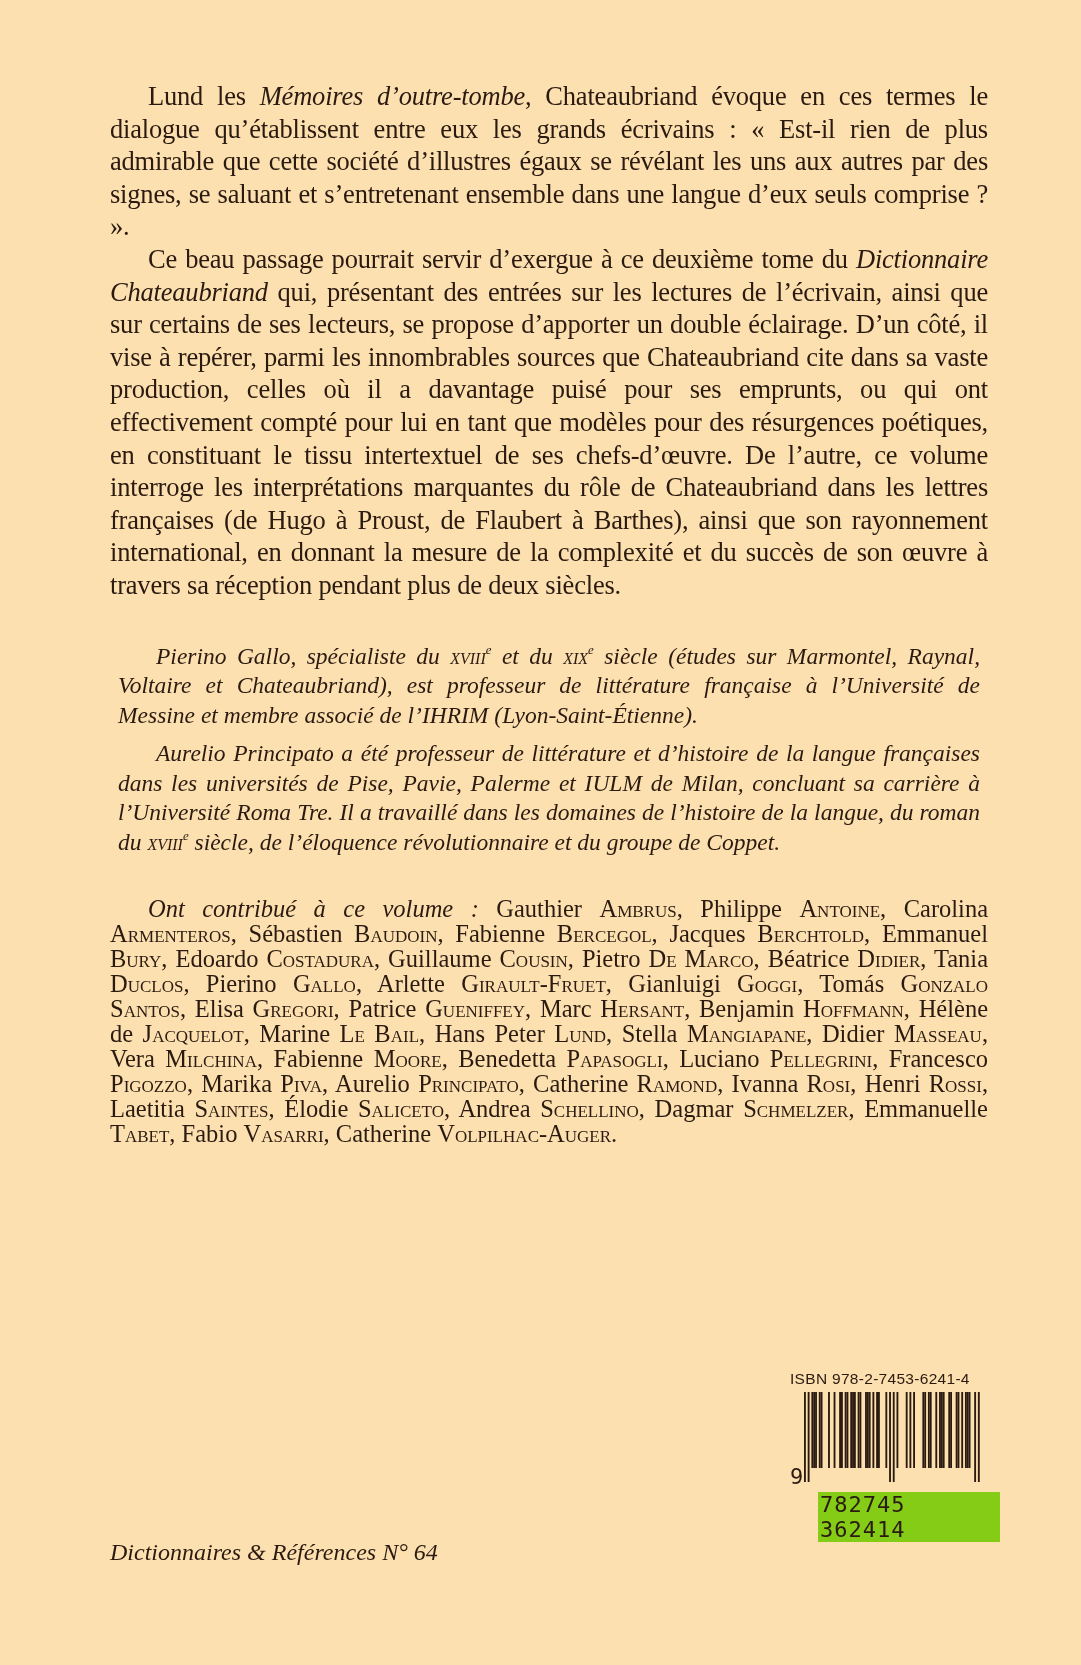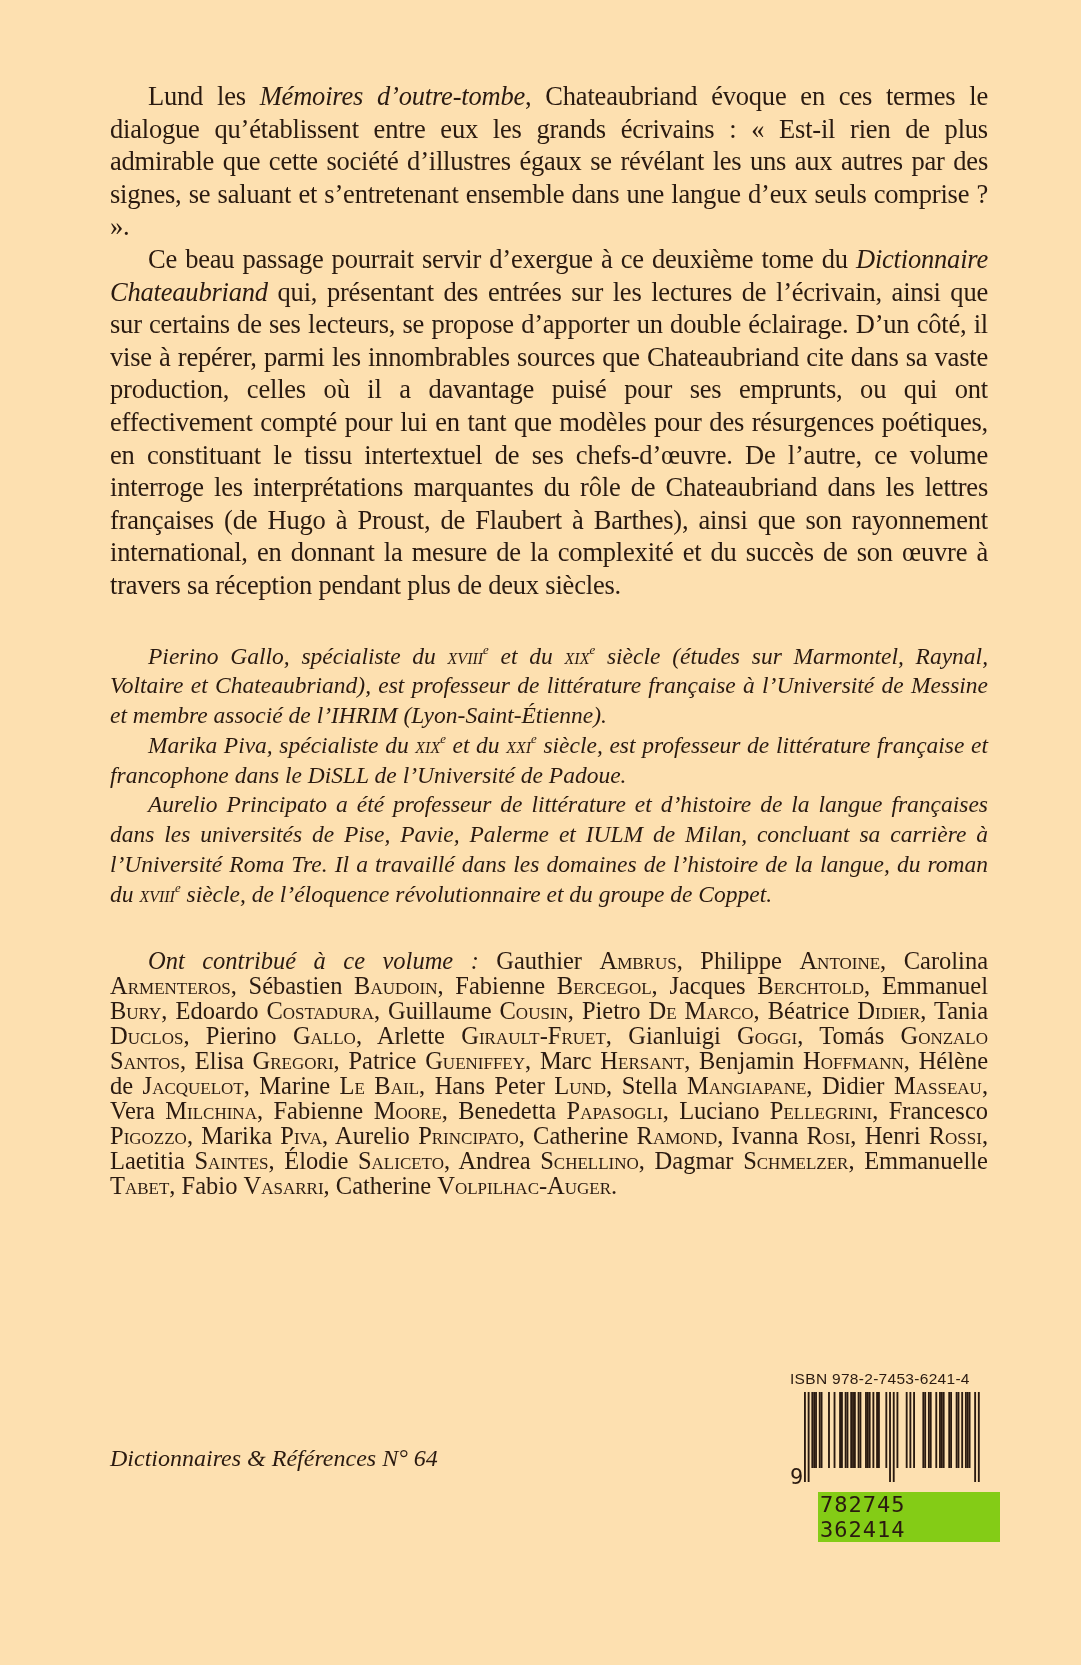--- a/index.html
+++ b/index.html
@@ -21,36 +21,36 @@
     letter-spacing: -0.2px;
   }
   .para i { }
   .bios { margin-top: 40px; }
   .bio {
     font-size: 23.5px;
     line-height: 29.8px;
     font-style: italic;
     text-align: justify;
     text-indent: 38px;
-    margin: 0;
+    margin: 8px;
   }
   .sc { font-variant: small-caps; font-style: normal; }
   .bio .sc { font-style: italic; }
   sup { font-size: 0.55em; line-height: 0; vertical-align: 0.8em; }
   .contrib {
     margin-top: 38px;
     font-size: 24.5px;
     line-height: 25px;
     text-align: justify;
     text-indent: 38px;
   }
   .contrib .lead { font-style: italic; }
   .contrib .surname { font-variant: small-caps; }
   .series {
-    position: absolute; left: 110px; top: 1445px;
+    position: absolute; left: 110px; top: 1539px;
     font-size: 24px; font-style: italic;
   }
   .isbn-block { position: absolute; left: 790px; top: 1370px; width: 200px; }
   .isbn-label {
     font-family: "Liberation Sans", "DejaVu Sans", sans-serif;
     font-size: 15.5px; letter-spacing: 0.3px; margin-left: 0px; text-align: left; width: 200px;
   }
   .barcode { position: relative; height: 100px; margin-top: 4px; }
   .barcode svg { position: absolute; left: 14px; top: 0; }
   .bc-digits {
@@ -63,21 +63,20 @@
 </style>
 </head>
 <body>
 
 <div class="page">
   <p class="para"><span>Lund les </span><i>Mémoires d’outre-tombe</i><span>, Chateaubriand évoque en ces termes le dialogue qu’établissent entre eux les grands écrivains : « Est-il rien de plus admirable que cette société d’illustres égaux se révélant les uns aux autres par des signes, se saluant et s’entretenant ensemble dans une langue d’eux seuls comprise ? ».</span></p>
   <p class="para"><span>Ce beau passage pourrait servir d’exergue à ce deuxième tome du </span><i>Dictionnaire Chateaubriand</i><span> qui, présentant des entrées sur les lectures de l’écrivain, ainsi que sur certains de ses lecteurs, se propose d’apporter un double éclairage. D’un côté, il vise à repérer, parmi les innombrables sources que Chateaubriand cite dans sa vaste production, celles où il a davantage puisé pour ses emprunts, ou qui ont effectivement compté pour lui en tant que modèles pour des résurgences poétiques, en constituant le tissu intertextuel de ses chefs-d’œuvre. De l’autre, ce volume interroge les interprétations marquantes du rôle de Chateaubriand dans les lettres françaises (de Hugo à Proust, de Flaubert à Barthes), ainsi que son rayonnement international, en donnant la mesure de la complexité et du succès de son œuvre à travers sa réception pendant plus de deux siècles.</span></p>
 
   <div class="bios">
     <p class="bio"><span>Pierino Gallo, spécialiste du </span><span class="sc">xviii</span><sup>e</sup><span> et du </span><span class="sc">xix</span><sup>e</sup><span> siècle (études sur Marmontel, Raynal, Voltaire et Chateaubriand), est professeur de littérature française à l’Université de Messine et membre associé de l’IHRIM (Lyon-Saint-Étienne).</span></p>
-    <p class="bio"><span>Marika Piva, spécialiste du </span><span class="sc">xix</span><sup>e</sup><span> et du </span><span class="sc">xxi</span><sup>e</sup><span> siècle, est professeur de littérature française et francophone dans le DiSLL de l’Université de Padoue.</span></p>
     <p class="bio"><span>Aurelio Principato a été professeur de littérature et d’histoire de la langue françaises dans les universités de Pise, Pavie, Palerme et IULM de Milan, concluant sa carrière à l’Université Roma Tre. Il a travaillé dans les domaines de l’histoire de la langue, du roman du </span><span class="sc">xviii</span><sup>e</sup><span> siècle, de l’éloquence révolutionnaire et du groupe de Coppet.</span></p>
   </div>
 
   <p class="contrib"><span class="lead">Ont contribué à ce volume :</span> <span id="names"><span><span>Gauthier </span><span class="surname">Ambrus</span>, </span> <span><span>Philippe </span><span class="surname">Antoine</span>, </span> <span><span>Carolina </span><span class="surname">Armenteros</span>, </span> <span><span>Sébastien </span><span class="surname">Baudoin</span>, </span> <span><span>Fabienne </span><span class="surname">Bercegol</span>, </span> <span><span>Jacques </span><span class="surname">Berchtold</span>, </span> <span><span>Emmanuel </span><span class="surname">Bury</span>, </span> <span><span>Edoardo </span><span class="surname">Costadura</span>, </span> <span><span>Guillaume </span><span class="surname">Cousin</span>, </span> <span><span>Pietro </span><span class="surname">De Marco</span>, </span> <span><span>Béatrice </span><span class="surname">Didier</span>, </span> <span><span>Tania </span><span class="surname">Duclos</span>, </span> <span><span>Pierino </span><span class="surname">Gallo</span>, </span> <span><span>Arlette </span><span class="surname">Girault-Fruet</span>, </span> <span><span>Gianluigi </span><span class="surname">Goggi</span>, </span> <span><span>Tomás </span><span class="surname">Gonzalo Santos</span>, </span> <span><span>Elisa </span><span class="surname">Gregori</span>, </span> <span><span>Patrice </span><span class="surname">Gueniffey</span>, </span> <span><span>Marc </span><span class="surname">Hersant</span>, </span> <span><span>Benjamin </span><span class="surname">Hoffmann</span>, </span> <span><span>Hélène de </span><span class="surname">Jacquelot</span>, </span> <span><span>Marine </span><span class="surname">Le Bail</span>, </span> <span><span>Hans Peter </span><span class="surname">Lund</span>, </span> <span><span>Stella </span><span class="surname">Mangiapane</span>, </span> <span><span>Didier </span><span class="surname">Masseau</span>, </span> <span><span>Vera </span><span class="surname">Milchina</span>, </span> <span><span>Fabienne </span><span class="surname">Moore</span>, </span> <span><span>Benedetta </span><span class="surname">Papasogli</span>, </span> <span><span>Luciano </span><span class="surname">Pellegrini</span>, </span> <span><span>Francesco </span><span class="surname">Pigozzo</span>, </span> <span><span>Marika </span><span class="surname">Piva</span>, </span> <span><span>Aurelio </span><span class="surname">Principato</span>, </span> <span><span>Catherine </span><span class="surname">Ramond</span>, </span> <span><span>Ivanna </span><span class="surname">Rosi</span>, </span> <span><span>Henri </span><span class="surname">Rossi</span>, </span> <span><span>Laetitia </span><span class="surname">Saintes</span>, </span> <span><span>Élodie </span><span class="surname">Saliceto</span>, </span> <span><span>Andrea </span><span class="surname">Schellino</span>, </span> <span><span>Dagmar </span><span class="surname">Schmelzer</span>, </span> <span><span>Emmanuelle </span><span class="surname">Tabet</span>, </span> <span><span>Fabio </span><span class="surname">Vasarri</span>, </span> <span><span>Catherine </span><span class="surname">Volpilhac-Auger</span>.</span> </span></p>
 </div>
 
 <div class="series">Dictionnaires &amp; Références N° 64</div>
 
 <div class="isbn-block">
   <div class="isbn-label">ISBN  978-2-7453-6241-4</div>

